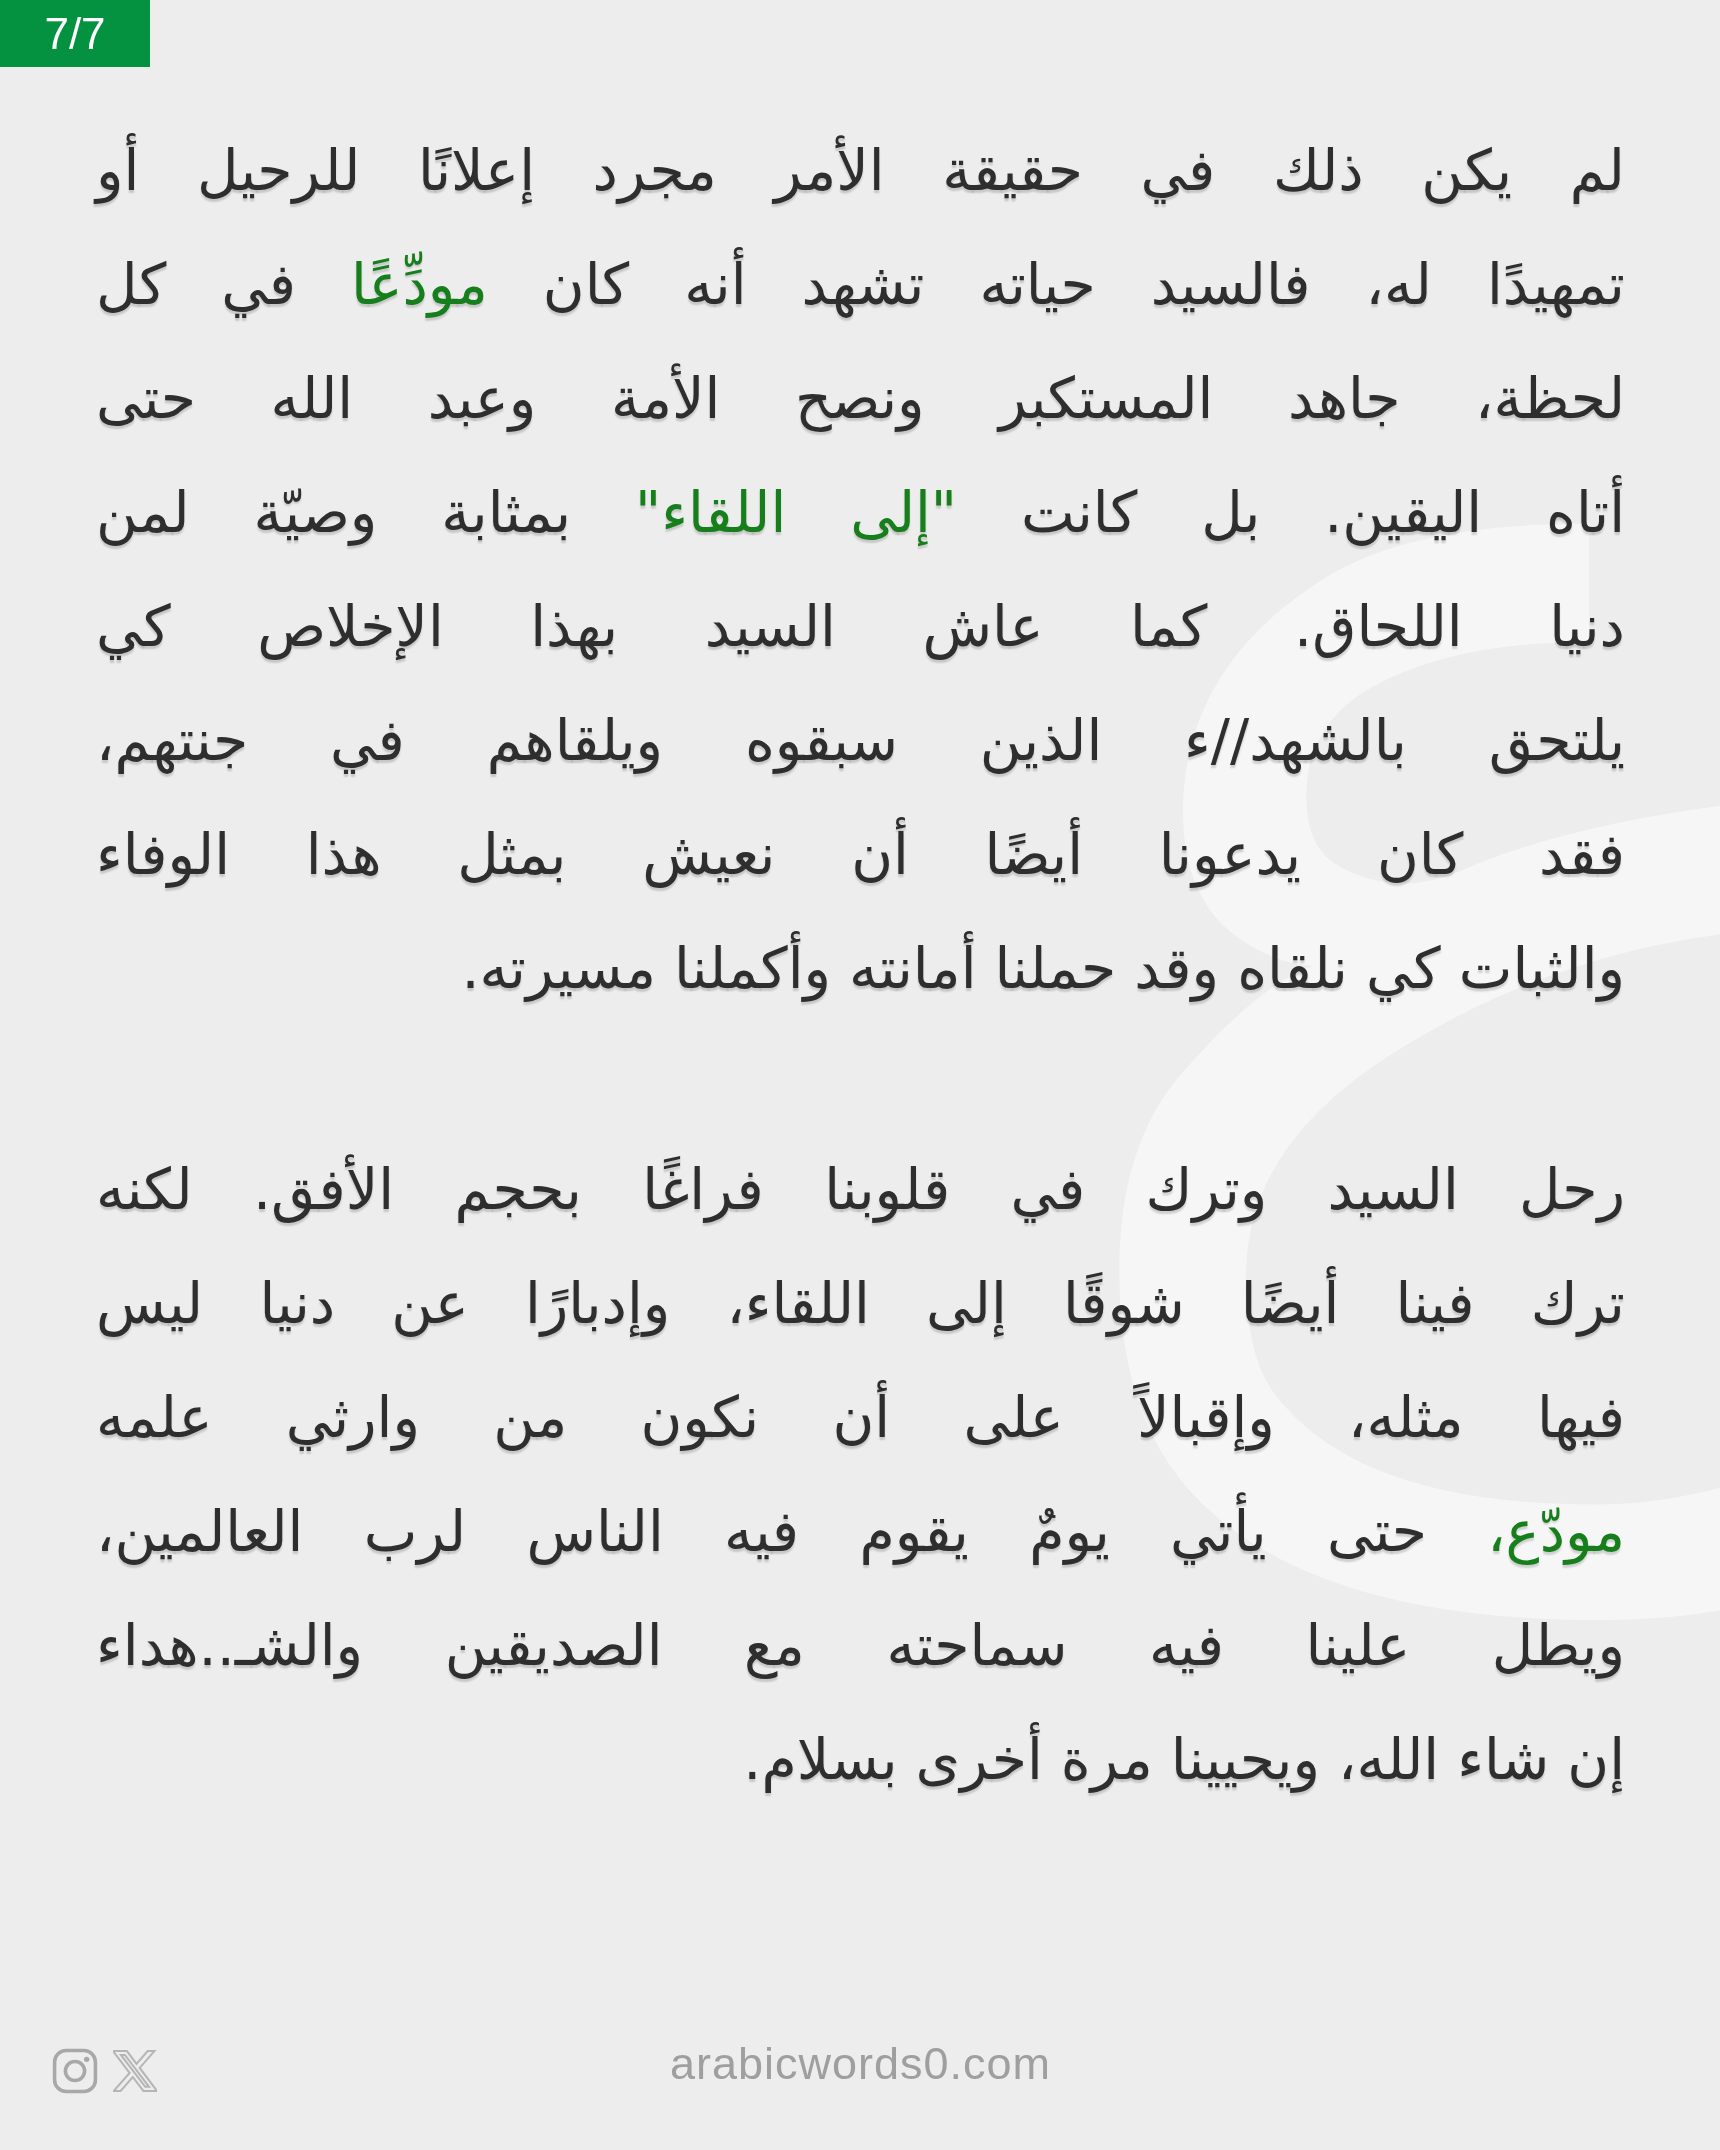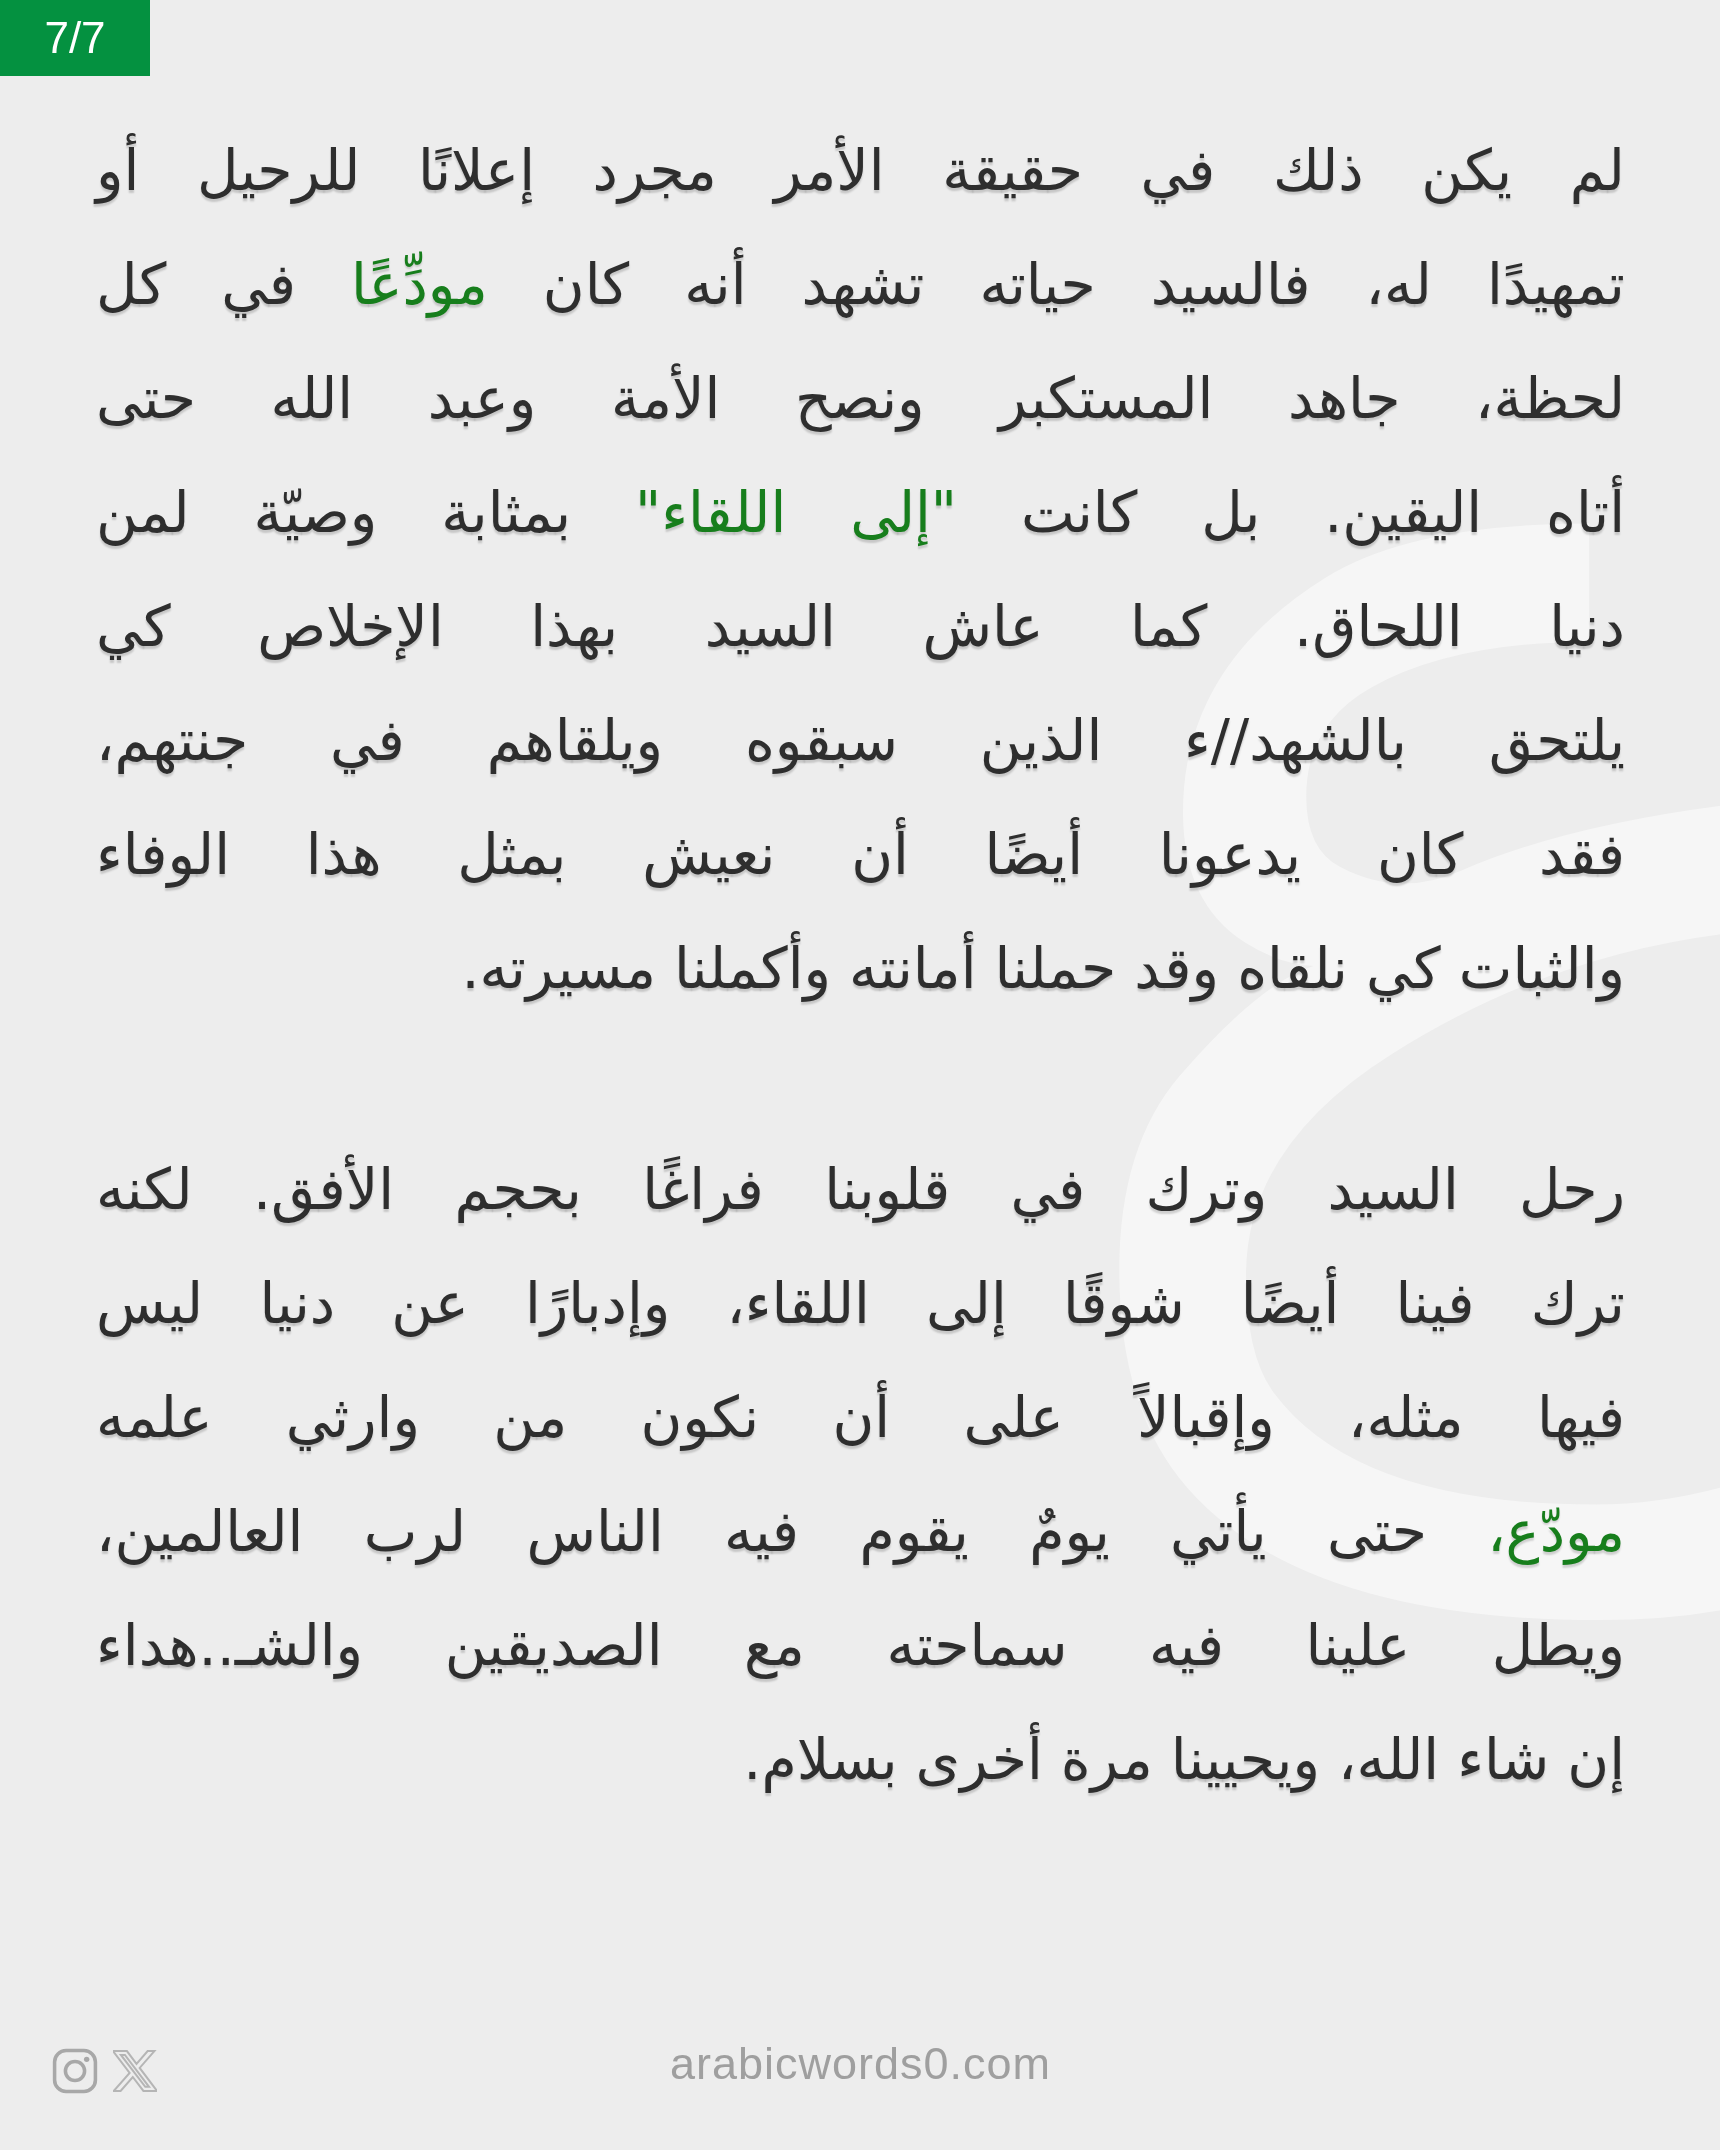--- a/index.html
+++ b/index.html
@@ -6,21 +6,21 @@
   body {
     width: 1721px; height: 2151px;
     background: var(--bg, #ededed);
     font-family: "DejaVu Sans", sans-serif;
     overflow: hidden; position: relative;
   }
   .page { position: absolute; inset: 0; overflow: hidden; }
 
   .badge {
     position: absolute; top: 0; left: 0;
-    width: 150px; height: 76px;
+    width: 150px; height: 67px;
     background: var(--badge, #049140);
     color: #ffffff;
     font-family: "Liberation Sans", sans-serif;
     font-size: 44px;
     display: flex; align-items: center; justify-content: center;
     z-index: 3;
   }
 
   .watermark {
     position: absolute; top: 57px; right: -172px;

